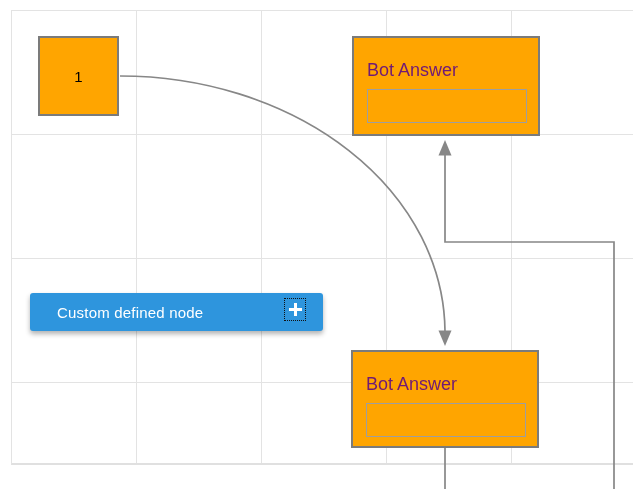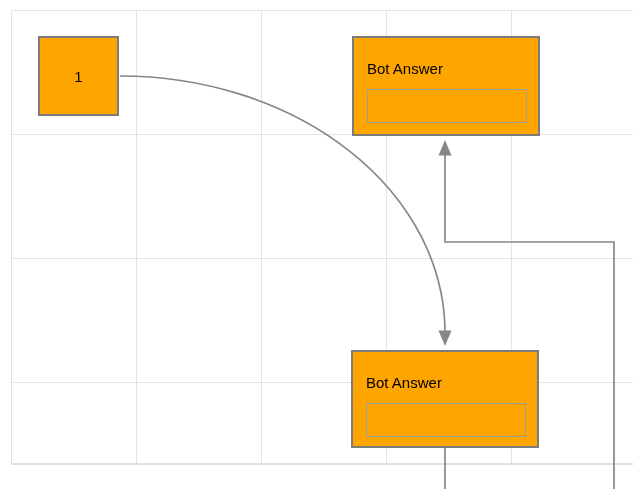--- a/index.html
+++ b/index.html
@@ -65,22 +65,22 @@
     justify-content: center;
     font-size: 15px;
     color: #000;
   }
   .answer-top    { left: 352px; top: 36px;  width: 188px; height: 100px; }
   .answer-bottom { left: 351px; top: 350px; width: 188px; height: 98px;  }
   .answer-title {
     position: absolute;
     left: 13px;
     top: 22px;
-    font-size: 15px;
-    color: #000000;
+    font-size: 18px;
+    color: #701a75;
     white-space: nowrap;
   }
   .answer-input {
     position: absolute;
     left: 13px;
     top: 51px;
     width: 160px;
     height: 34px;
     box-sizing: border-box;
     border: 1.5px solid var(--inner-box-border, #9E9E9E);
@@ -152,14 +152,20 @@
   <div class="node orange answer-top">
     <div class="answer-title">Bot Answer</div>
     <div class="answer-input"></div>
   </div>
 
   <div class="node orange answer-bottom">
     <div class="answer-title">Bot Answer</div>
     <div class="answer-input"></div>
   </div>
 
+  <div class="node node-custom">
+    <span class="custom-label">Custom defined node</span>
+    <span class="plus-box">
+      <span class="plus"></span>
+    </span>
+  </div>
 
 </div>
 
 </body></html>

